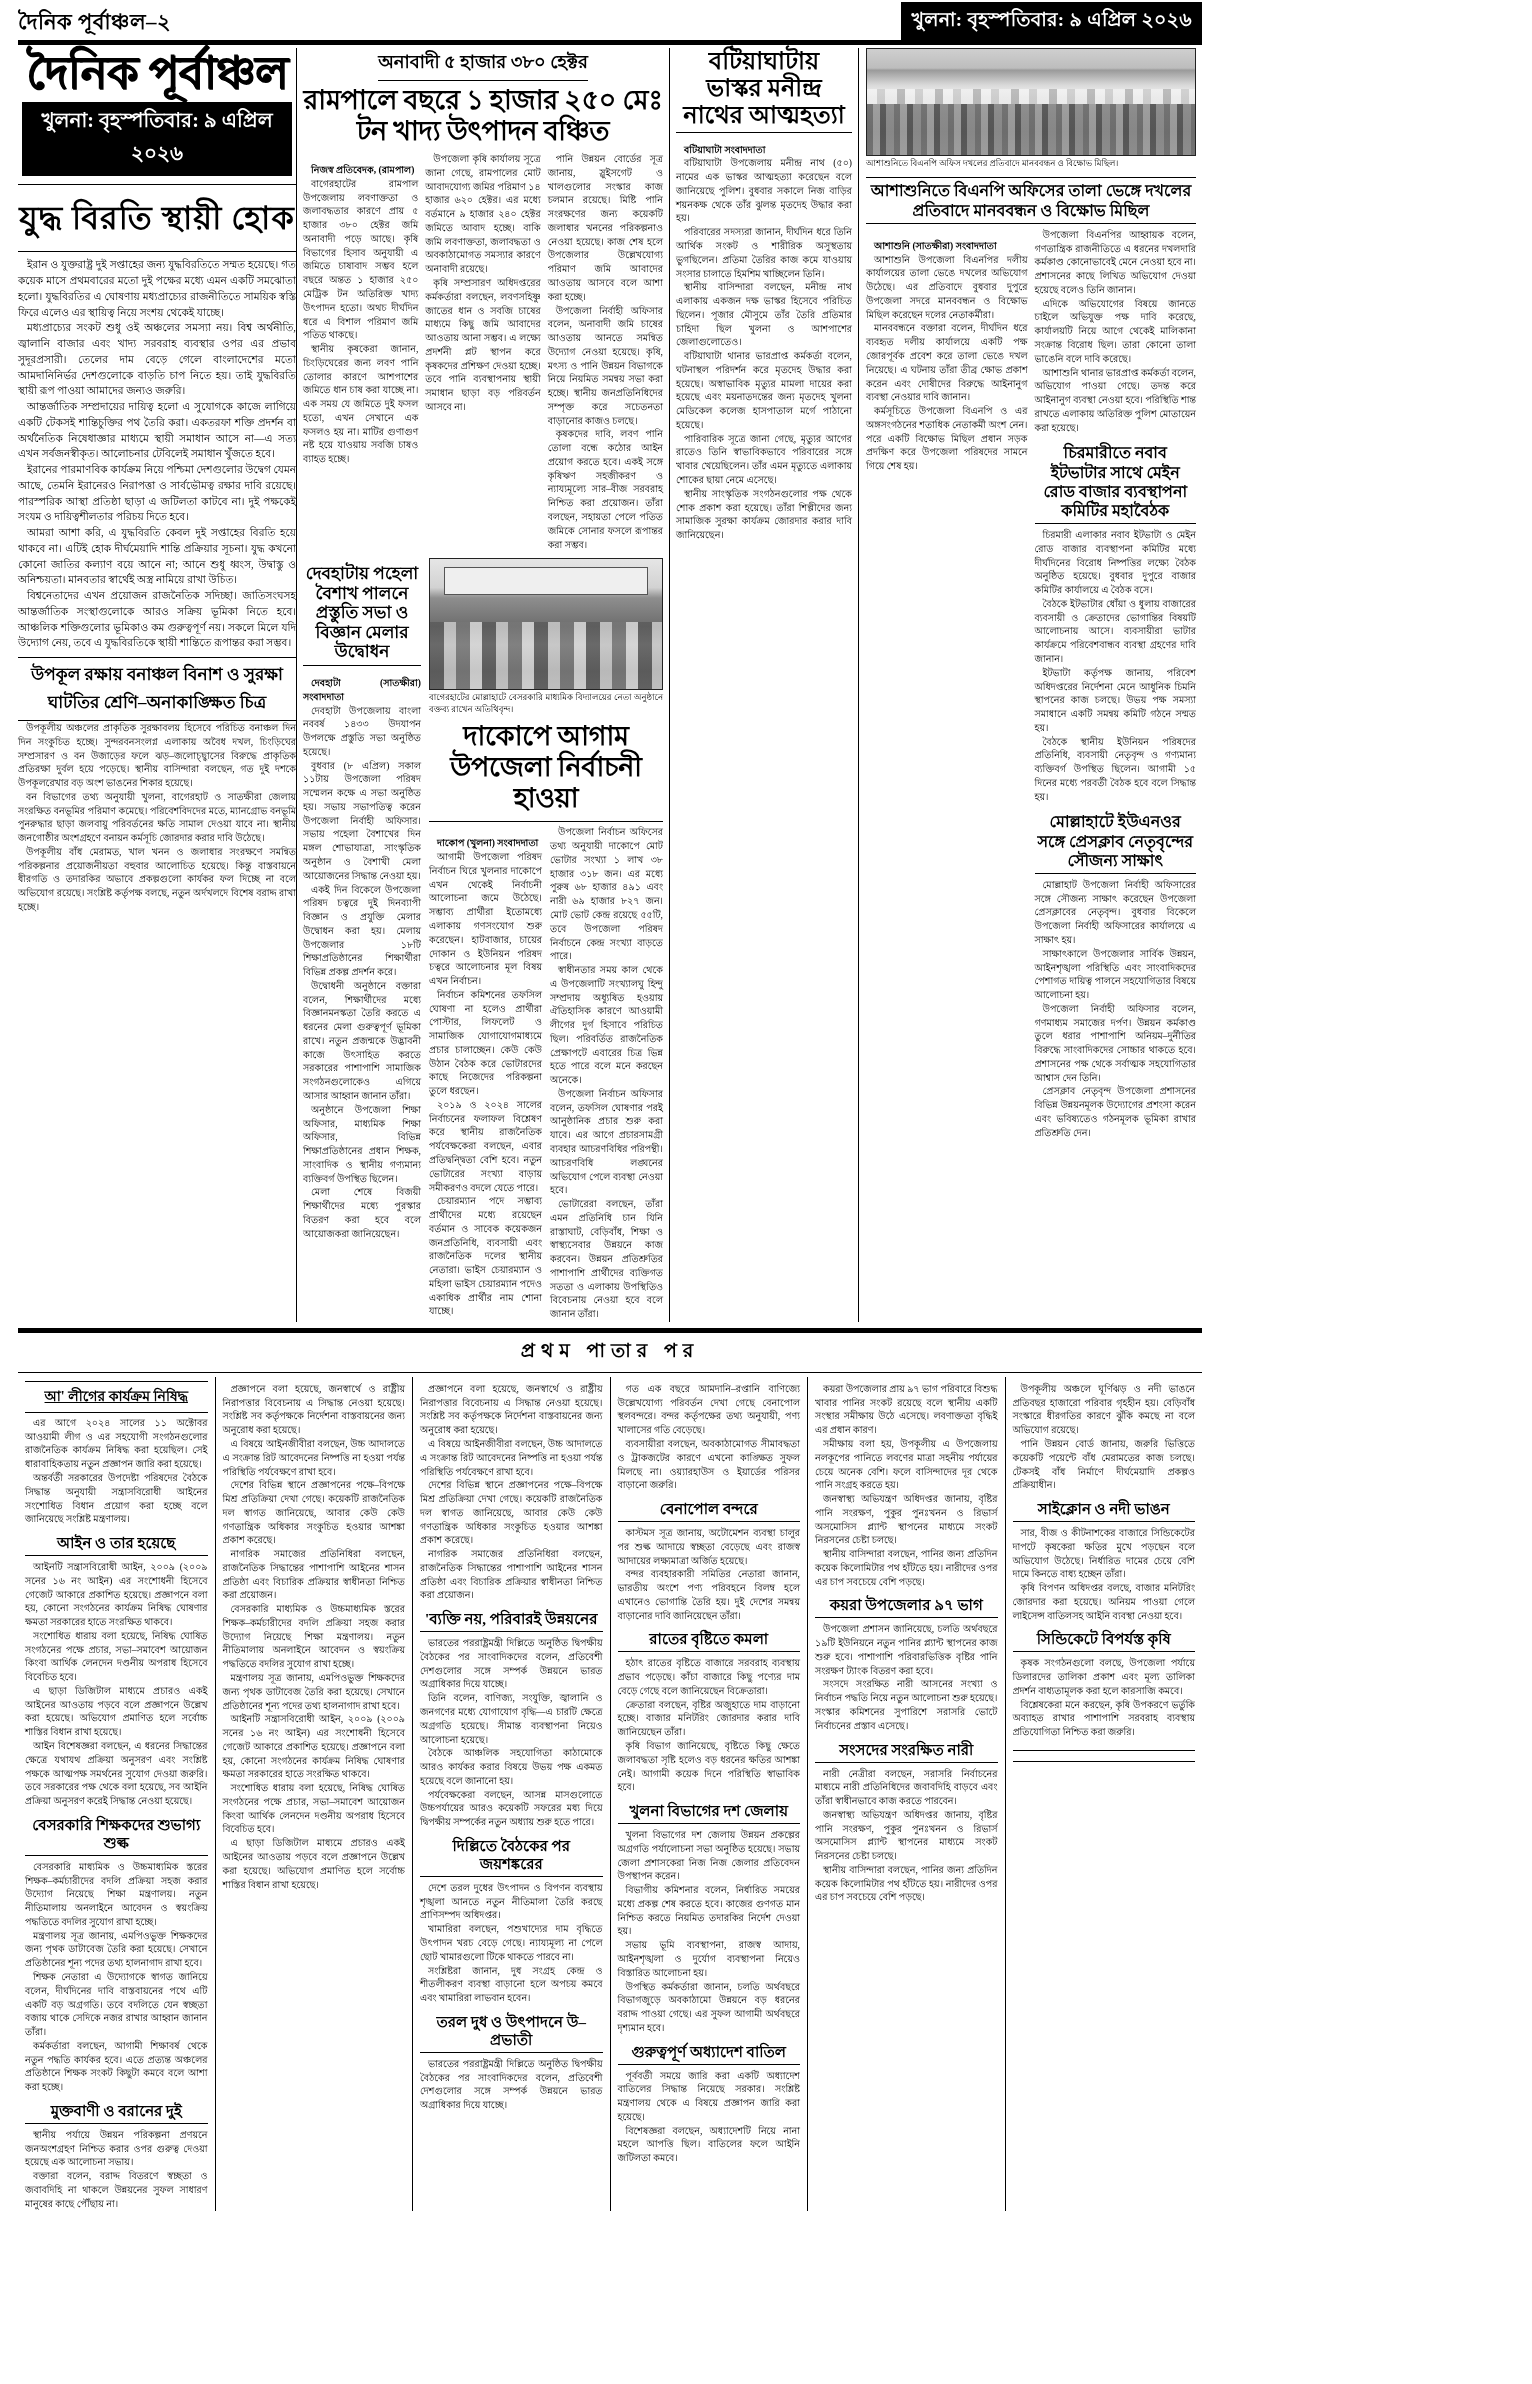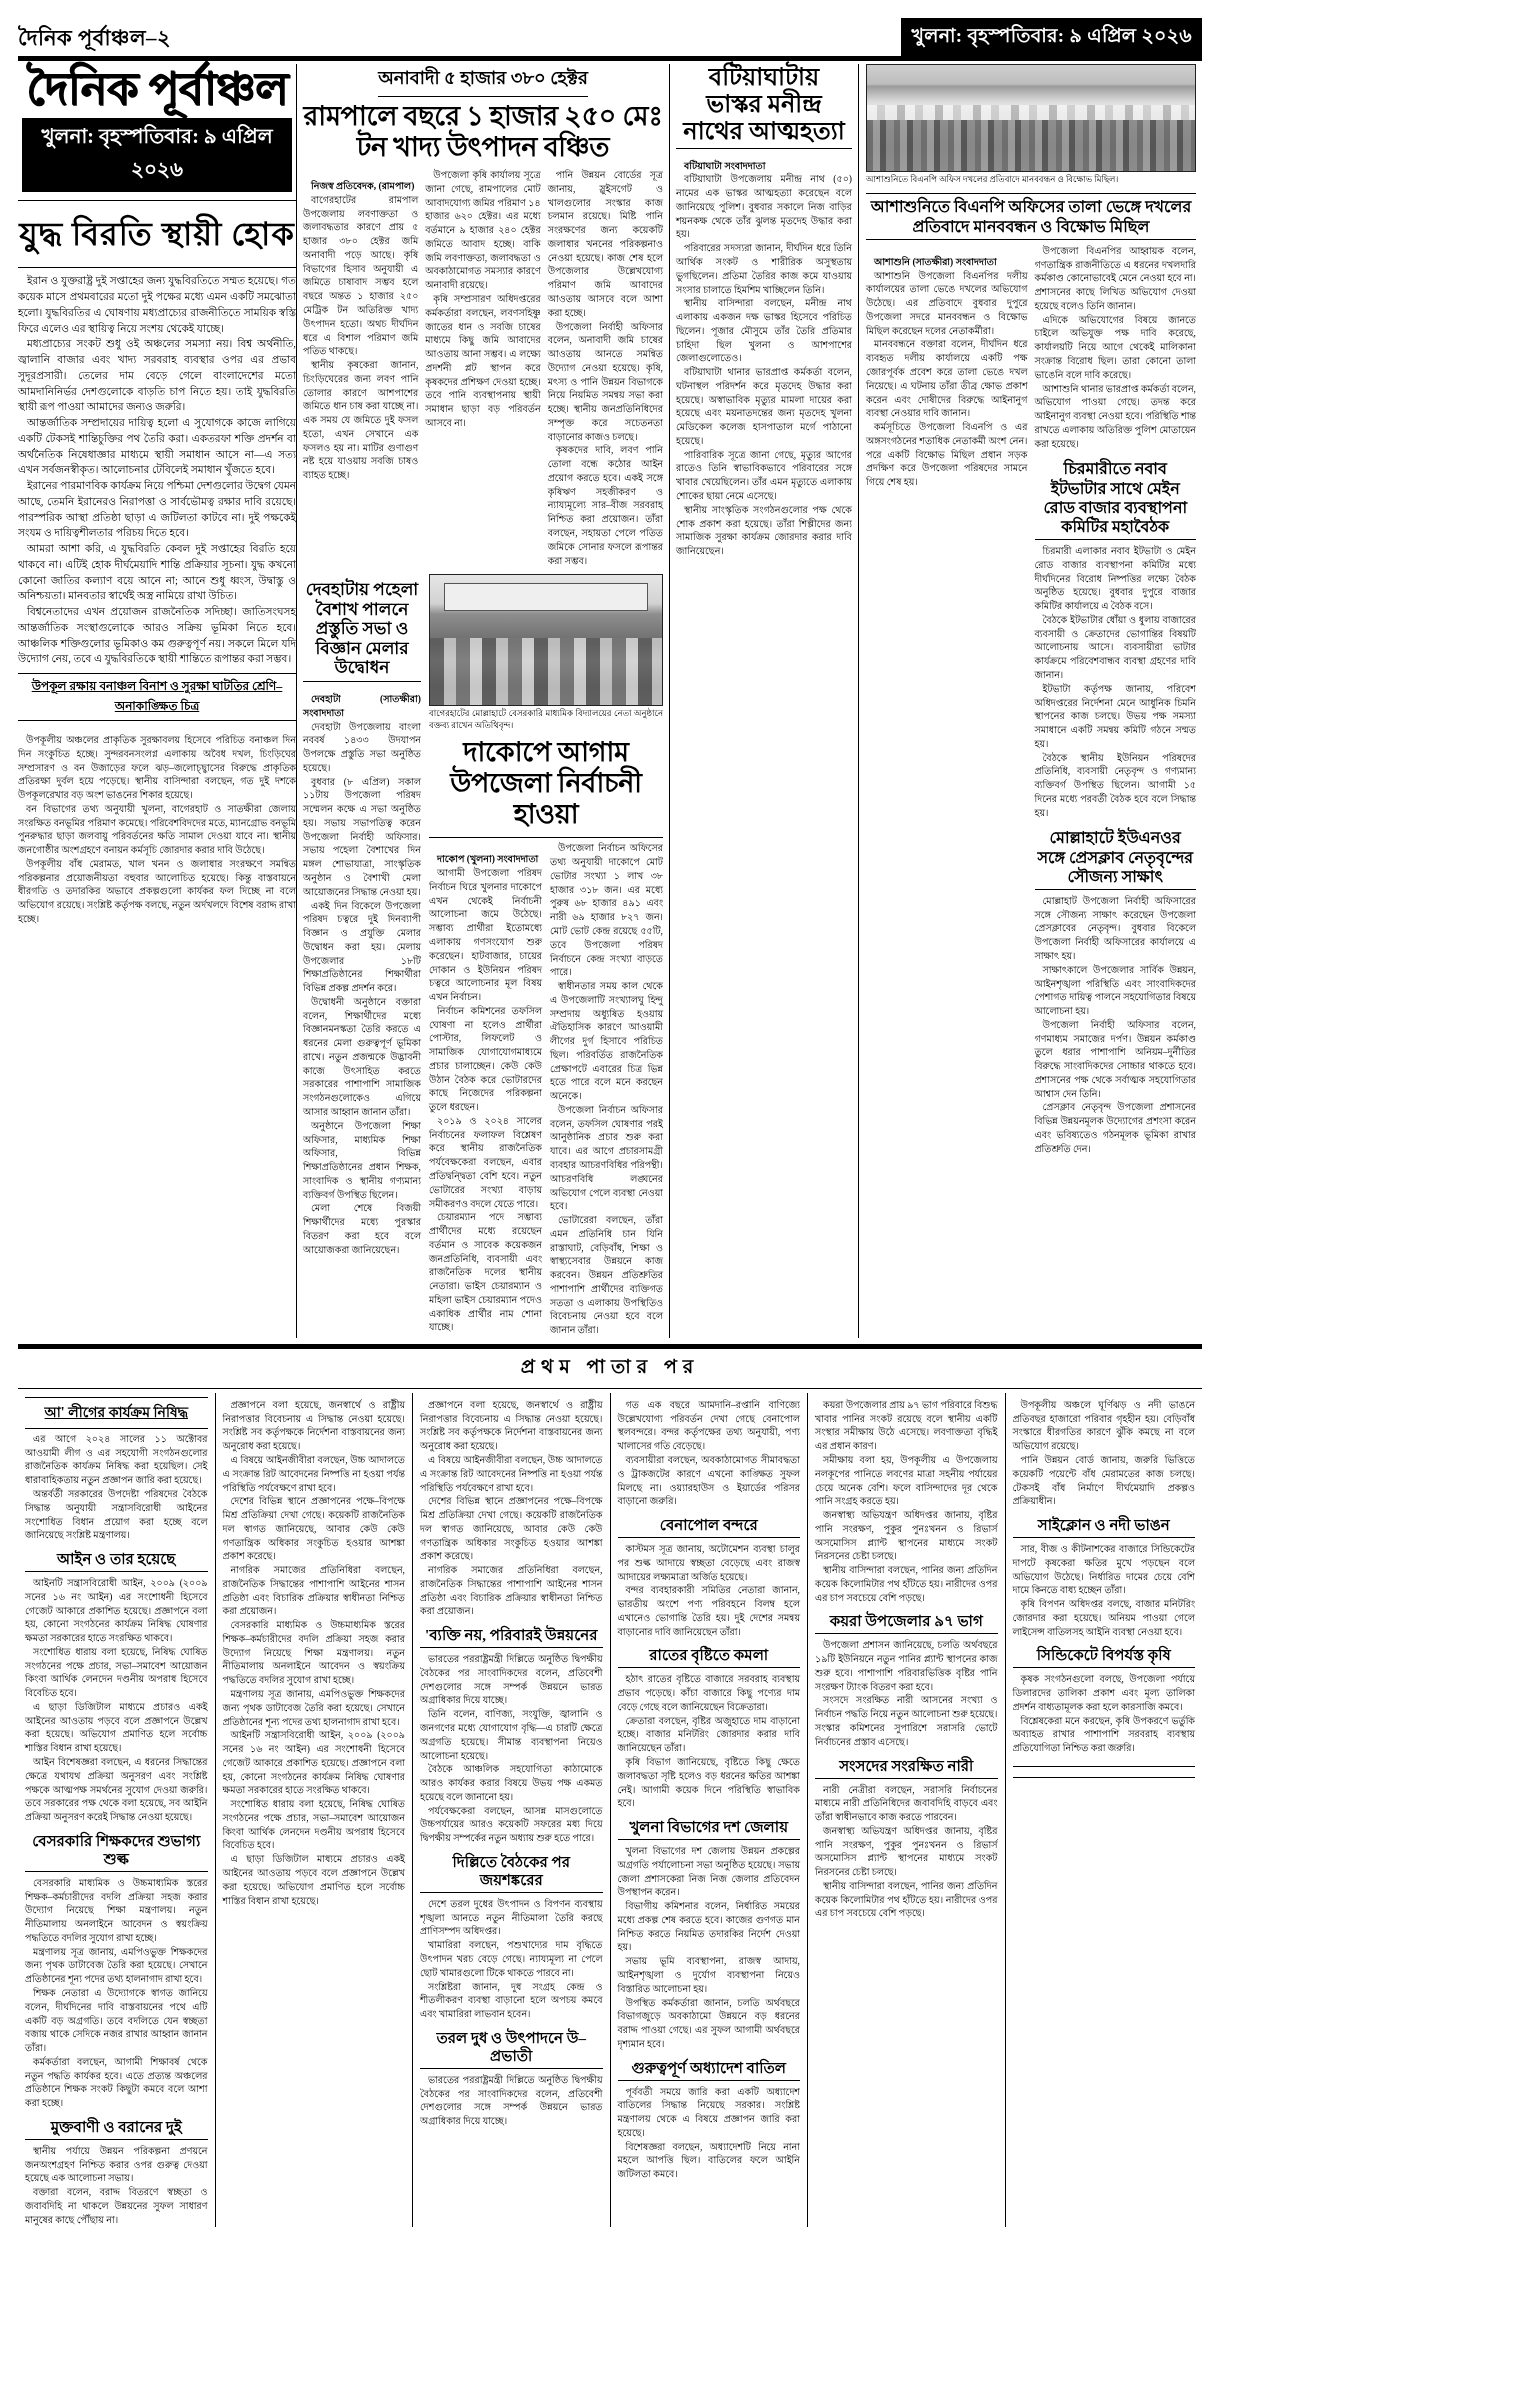--- a/index.html
+++ b/index.html
@@ -3,21 +3,21 @@
 <meta charset="utf-8">
 <style>
   * { margin:0; padding:0; box-sizing:border-box; }
   body {
     width:1532px; height:2384px;
     background:#ffffff;
     font-family:"Liberation Serif", serif;
     color:#000;
     overflow:hidden;
   }
-  .page { position:relative; width:1220px; height:2384px; padding:16px 18px; }
+  .page { position:relative; width:1220px; height:2384px; padding:0 18px; }
 
   
   .topstrip { position:relative; height:40px; }
   .topstrip .folio {
     position:absolute; left:0; top:6px;
     font-size:21px; font-weight:bold;
     letter-spacing:.5px;
   }
   .topstrip .datebox {
     position:absolute; right:0; top:2px;
@@ -75,22 +75,22 @@
 
   
   .col { font-size:10.5px; line-height:1.5; text-align:justify; }
   .col p { text-indent:9px; }
   .tiny { font-size:9.5px; line-height:1.45; text-align:justify; }
   .tiny p { text-indent:8px; }
   .byline { font-weight:bold;margin-top:11px; }
 
   .subhead-box {
     border-top:1.5px solid #000; border-bottom:1.5px solid #000;
-    text-align:center; font-size:12px; font-weight:bold;
-    padding:3px 2px; margin:6px 0 13px 0;text-decoration:underline;
+    text-align:center; font-size:17px; font-weight:bold;
+    padding:3px 2px; margin:6px 0 1px 0;
   }
   .subhead-plain {
     text-align:center; font-size:15px; font-weight:bold;
     border-bottom:1.5px solid #000; padding-bottom:3px;
     margin:7px 0 5px 0; line-height:1.2;
   }
   .midsub {
     text-align:center; font-size:17px; font-weight:bold;
     line-height:1.15; margin:6px 0 4px 0;
     border-bottom:1.5px solid #000; padding-bottom:3px;

